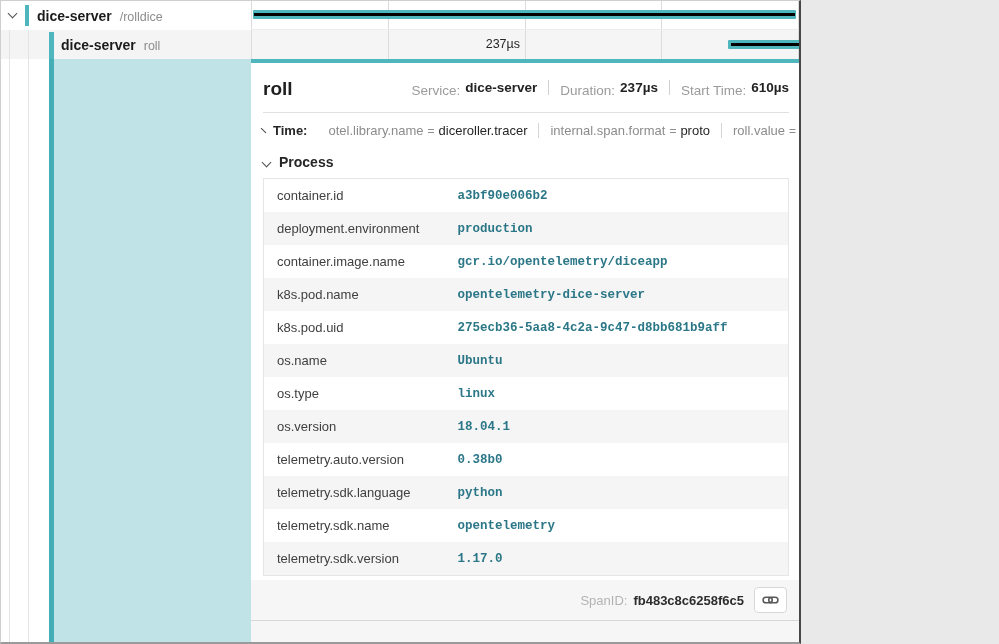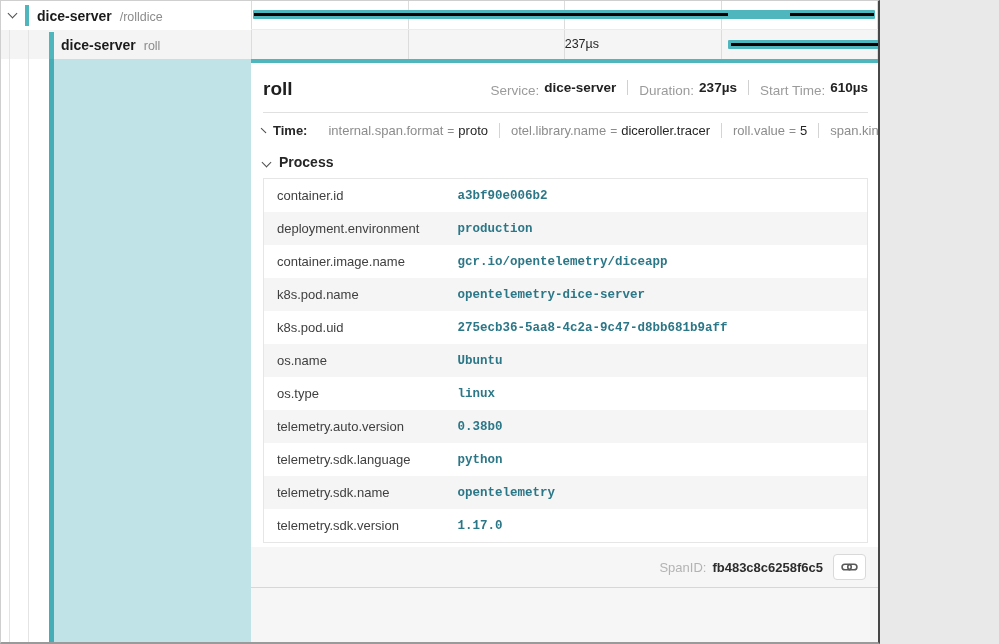--- a/index.html
+++ b/index.html
@@ -5,21 +5,21 @@
   :root{
     --teal:#4fb6bd;
     --teal-dark:#45adb5;
     --teal-light:#bfe3e6;
     --val:#2b7787;
     --grid:#dcdcdc;
   }
   *{box-sizing:border-box;}
   body{margin:0;background:#e9e9e9;font-family:"Liberation Sans","DejaVu Sans",sans-serif;}
   .screen{
-    position:relative;width:880px;height:644px;background:#fff;overflow:hidden;
+    position:relative;width:801px;height:644px;background:#fff;overflow:hidden;
     border-top:1px solid #cfcfcf;border-left:1px solid #cfcfcf;
     border-right:2px solid #474747;border-bottom:2px solid #9a9a9a;
   }
   
   .row1-left{position:absolute;left:0;top:0;width:250px;height:29px;background:#fff;display:flex;align-items:center;}
   .row2-left{position:absolute;left:0;top:29px;width:250px;height:29px;background:#f4f4f4;display:flex;align-items:center;}
   .left-col{position:absolute;left:0;top:58px;width:250px;bottom:0;background:#fff;}
   .guide{position:absolute;top:0;bottom:0;width:1px;background:#e4e4e4;}
   .g1{left:8px;} .g2{left:27px;}
   .colorbar{position:absolute;background:var(--teal);}
@@ -150,24 +150,24 @@
           <span class="meta-div"></span>
           <span class="meta-label">Start Time:</span>
           <span class="meta-value">610µs</span>
         </span>
       </div>
 
       <div class="tags-row">
         <span class="chev right"></span>
         <span class="tags-label">Time:</span>
         <span class="tag-item">
+          <span class="tag-key">otel.library.name</span><span class="tag-eq">=</span><span class="tag-val">diceroller.tracer</span>
+        </span>
+        <span class="tag-item">
           <span class="tag-key">internal.span.format</span><span class="tag-eq">=</span><span class="tag-val">proto</span>
-        </span>
-        <span class="tag-item">
-          <span class="tag-key">otel.library.name</span><span class="tag-eq">=</span><span class="tag-val">diceroller.tracer</span>
         </span>
         <span class="tag-item">
           <span class="tag-key">roll.value</span><span class="tag-eq">=</span><span class="tag-val">5</span>
         </span>
         <span class="tag-item">
           <span class="tag-key">span.kind</span><span class="tag-eq">=</span><span class="tag-val">internal</span>
         </span>
       </div>
 
       <div class="process-row">
@@ -197,20 +197,24 @@
               <td class="k">k8s.pod.uid</td>
               <td class="v">275ecb36-5aa8-4c2a-9c47-d8bb681b9aff</td>
             </tr>
           <tr>
               <td class="k">os.name</td>
               <td class="v">Ubuntu</td>
             </tr>
           <tr>
               <td class="k">os.type</td>
               <td class="v">linux</td>
+            </tr>
+          <tr>
+              <td class="k">os.version</td>
+              <td class="v">18.04.1</td>
             </tr>
           <tr>
               <td class="k">telemetry.auto.version</td>
               <td class="v">0.38b0</td>
             </tr>
           <tr>
               <td class="k">telemetry.sdk.language</td>
               <td class="v">python</td>
             </tr>
           <tr>

